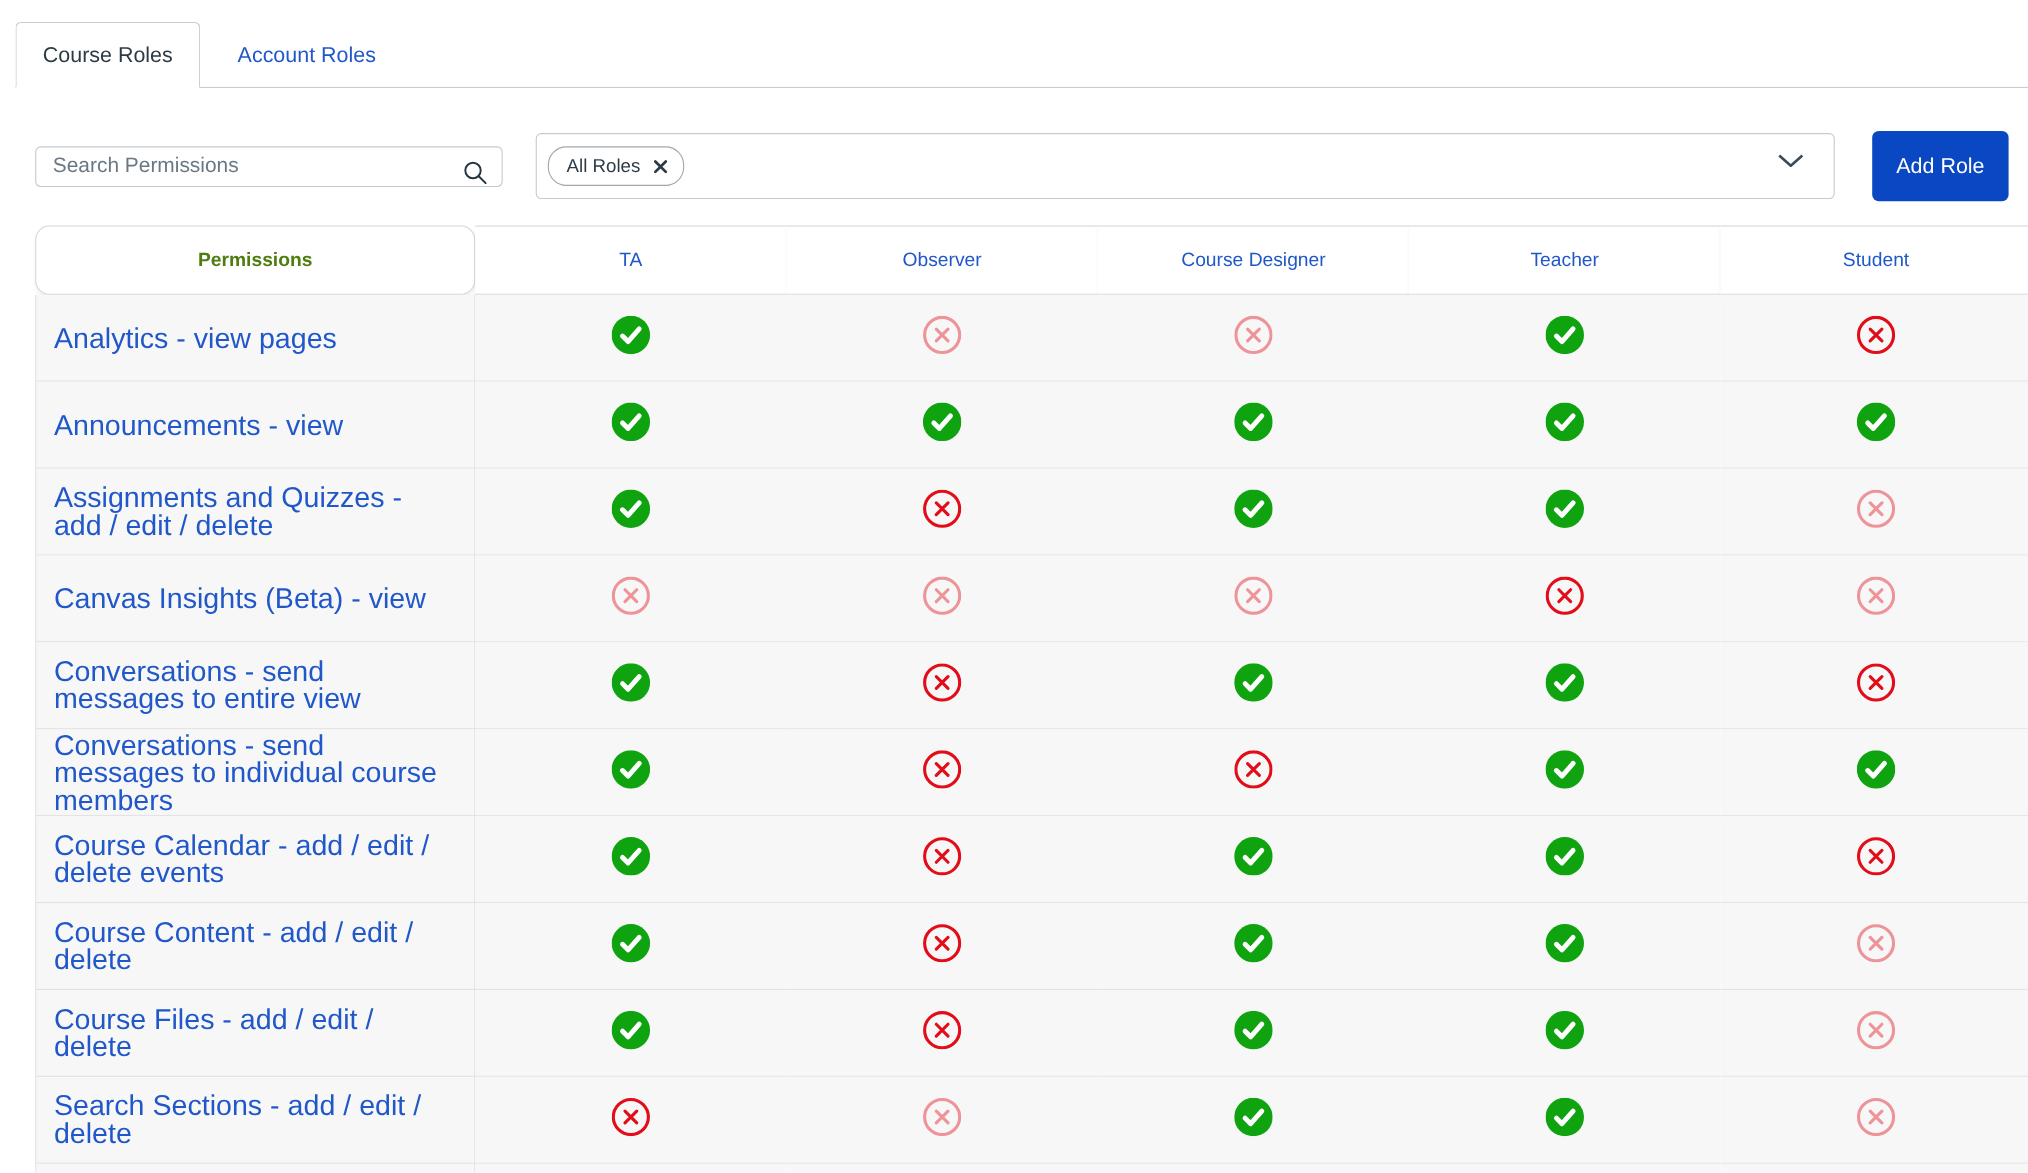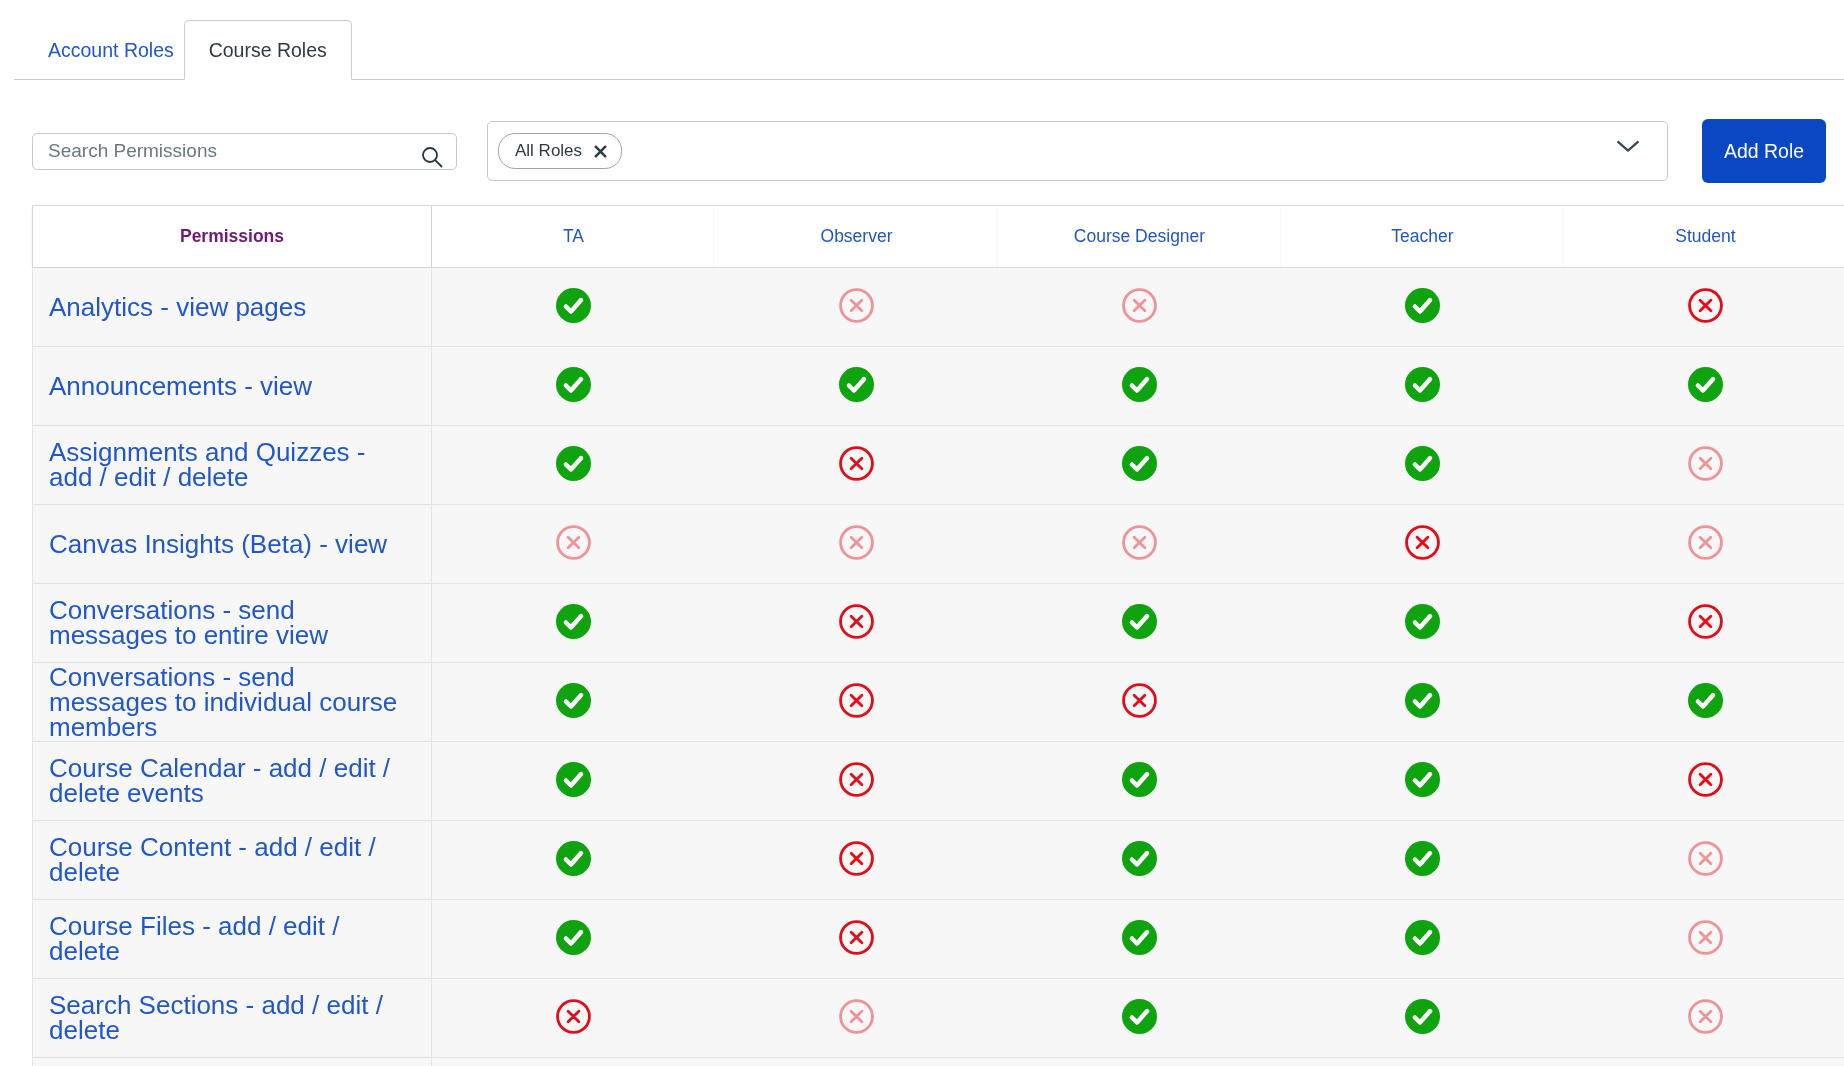--- a/index.html
+++ b/index.html
@@ -137,21 +137,22 @@
     font-size:17.5px;
     font-weight:400;
     vertical-align:middle;
     text-align:center;
     padding:0;
   }
   thead th.perm-head{
     border-left:1px solid #d7d7d7;
     border-right:1px solid #d7d7d7;
     font-weight:700;
-    color:#701a75;
+    color:#4d7c0f;
+    border-radius:13px;
   }
   thead th.role-head{color:var(--link);cursor:pointer;}
 
   tbody th, tbody td{
     background:#f7f7f7;
     height:78px;
     border-bottom:1px solid #e4e4e4;
     vertical-align:middle;
     padding:0;
   }
@@ -176,22 +177,22 @@
   .state-icon svg{display:block;}
   .state-icon.denied-faded{opacity:0.42;}
   tr.partial-row th, tr.partial-row td{border-bottom:none;}
 </style>
 </head>
 <body style="--link: #2057c9; --button: #0a47c2; --green: #0fa30f; --red: #e20d18;">
 
 <div class="page">
 
   <div class="tabs">
+    <div class="tab active">Course Roles</div>
     <div class="tab inactive">Account Roles</div>
-    <div class="tab active">Course Roles</div>
   </div>
 
   <div class="toolbar">
     <div class="search-wrap">
       <input type="text" placeholder="Search Permissions" style="">
       <span class="search-icon">
         <svg viewBox="0 0 26 26" width="26" height="26">
           <circle cx="11" cy="11" r="7" fill="none" stroke="#273540" stroke-width="1.8"></circle>
           <line x1="16.2" y1="16.2" x2="22.5" y2="22.5" stroke="#273540" stroke-width="1.8" stroke-linecap="round"></line>
         </svg>

